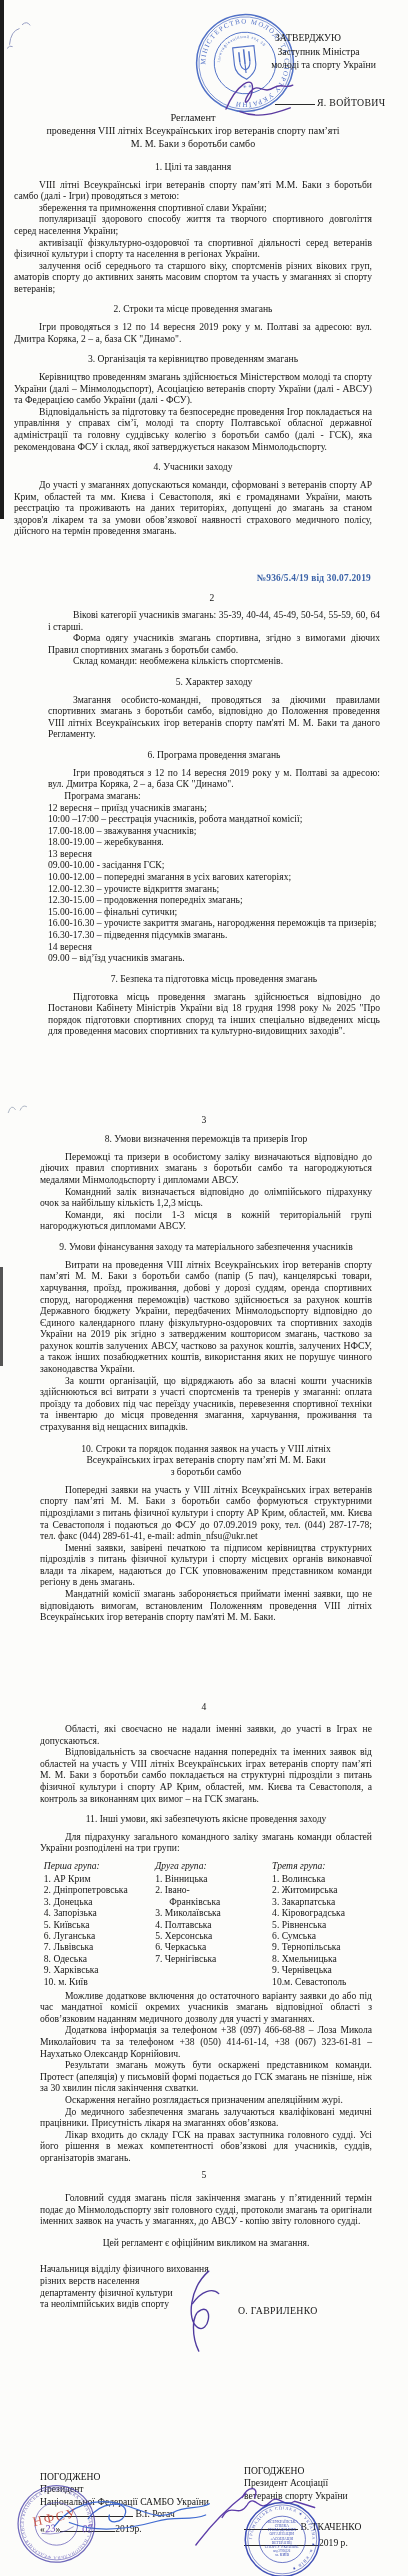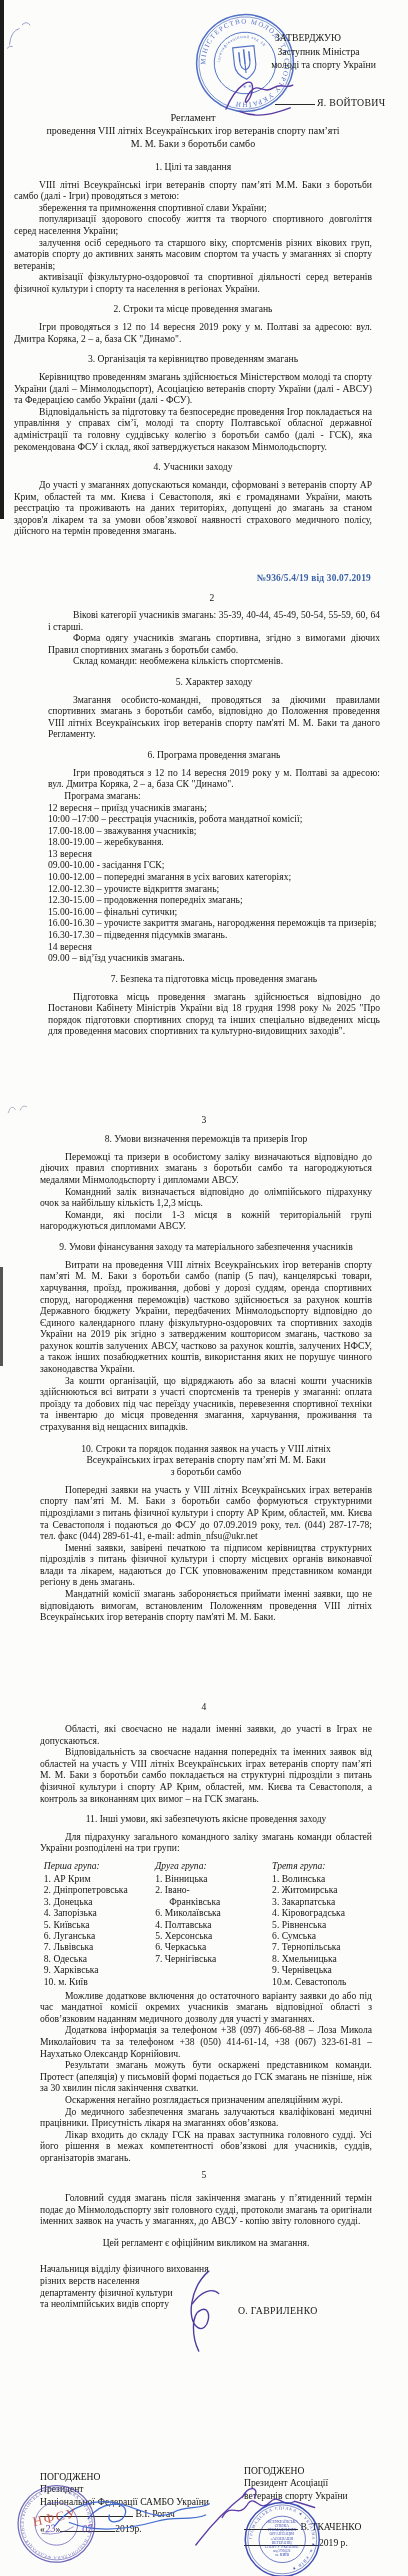--- a/index.html
+++ b/index.html
@@ -100,22 +100,22 @@
 
     <div class="content" style="padding-top:112px;padding-left:14px;">
       <p class="title-l1">Регламент</p>
       <p class="title-l2">проведення VIII літніх Всеукраїнських ігор ветеранів спорту пам’яті</p>
       <p class="title-l2">М. М. Баки з боротьби самбо</p>
 
       <p class="heading" style="margin-top:11.3px;">1.  Цілі  та  завдання</p>
       <p class="para">VIII літні Всеукраїнські ігри ветеранів спорту пам’яті М.М. Баки з боротьби самбо (далі - Ігри) проводяться з метою:</p>
       <p class="para">збереження та примноження спортивної слави  України;</p>
       <p class="para">популяризації здорового способу життя та творчого спортивного довголіття серед населення України;</p>
+      <p class="para">активізації фізкультурно-оздоровчої та спортивної діяльності серед ветеранів фізичної культури і спорту та населення в регіонах України.</p>
       <p class="para">залучення осіб середнього та старшого віку, спортсменів різних вікових груп, аматорів спорту до активних занять масовим спортом та участь у змаганнях зі спорту ветеранів;</p>
-      <p class="para">активізації фізкультурно-оздоровчої та спортивної діяльності серед ветеранів фізичної культури і спорту та населення в регіонах України.</p>
 
       <p class="heading">2.  Строки та місце проведення змагань</p>
       <p class="para">Ігри проводяться з 12 по 14 вересня 2019 року у м. Полтаві за адресою: вул. Дмитра Коряка, 2 – а, база  СК "Динамо".</p>
 
       <p class="heading">3.  Організація та керівництво проведенням змагань</p>
       <p class="para">Керівництво проведенням змагань здійснюється Міністерством молоді та спорту України (далі – Мінмолодьспорт), Асоціацією ветеранів спорту України (далі - АВСУ)  та Федерацією самбо України (далі - ФСУ).</p>
       <p class="para">Відповідальність за підготовку та безпосереднє проведення Ігор покладається на управління у справах сім’ї, молоді та спорту Полтавської обласної державної адміністрації  та головну суддівську колегію з боротьби самбо (далі - ГСК), яка рекомендована ФСУ і склад, якої затверджується наказом Мінмолодьспорту.</p>
 
       <p class="heading">4. Учасники заходу</p>
       <p class="para">До участі у змаганнях допускаються команди, сформовані з ветеранів спорту АР Крим, областей та мм. Києва і Севастополя, які є громадянами України, мають реєстрацію та проживають  на даних територіях, допущені до змагань за станом здоров'я лікарем та за умови обов’язкової наявності страхового медичного полісу, дійсного на термін проведення змагань.</p>
@@ -205,35 +205,35 @@
           <p class="grp-item">6.  Луганська</p>
           <p class="grp-item">7.  Львівська</p>
           <p class="grp-item">8.  Одеська</p>
           <p class="grp-item">9.  Харківська</p>
           <p class="grp-item">10. м. Київ</p>
         </div>
         <div class="grp grp-c2">
           <p class="grp-title">Друга група:</p>
           <p class="grp-item">1.  Вінницька</p>
           <p class="grp-item">2.  Івано-Франківська</p>
-          <p class="grp-item">6.  Миколаївська</p>
+          <p class="grp-item">3.  Миколаївська</p>
           <p class="grp-item">4.  Полтавська</p>
           <p class="grp-item">5.  Херсонська</p>
           <p class="grp-item">6.  Черкаська</p>
           <p class="grp-item">7.  Чернігівська</p>
         </div>
         <div class="grp grp-c3">
           <p class="grp-title">Третя група:</p>
           <p class="grp-item">1.  Волинська</p>
           <p class="grp-item">2.  Житомирська</p>
           <p class="grp-item">3.  Закарпатська</p>
           <p class="grp-item">4.  Кіровоградська</p>
           <p class="grp-item">5.  Рівненська</p>
           <p class="grp-item">6.  Сумська</p>
-          <p class="grp-item">7.  Тернопільська</p>
+          <p class="grp-item">9.  Тернопільська</p>
           <p class="grp-item">8.  Хмельницька</p>
           <p class="grp-item">9.  Чернівецька</p>
           <p class="grp-item">10.м. Севастополь</p>
         </div>
       </div>
 
       <p class="para">Можливе додаткове включення до остаточного варіанту заявки до або під час мандатної комісії окремих учасників змагань відповідної області з обов’язковим наданням медичного дозволу для участі у змаганнях.</p>
       <p class="para">Додаткова інформація за телефоном +38 (097) 466-68-88 – Лоза Микола Миколайович та за телефоном +38 (050) 414-61-14, +38 (067) 323-61-81 – Наухатько Олександр Корнійович.</p>
       <p class="para">Результати змагань можуть бути оскаржені представником команди. Протест (апеляція) у письмовій формі подається до ГСК змагань не пізніше, ніж за 30 хвилин після закінчення схватки.</p>
       <p class="para">Оскарження негайно розглядається призначеним апеляційним журі.</p>

